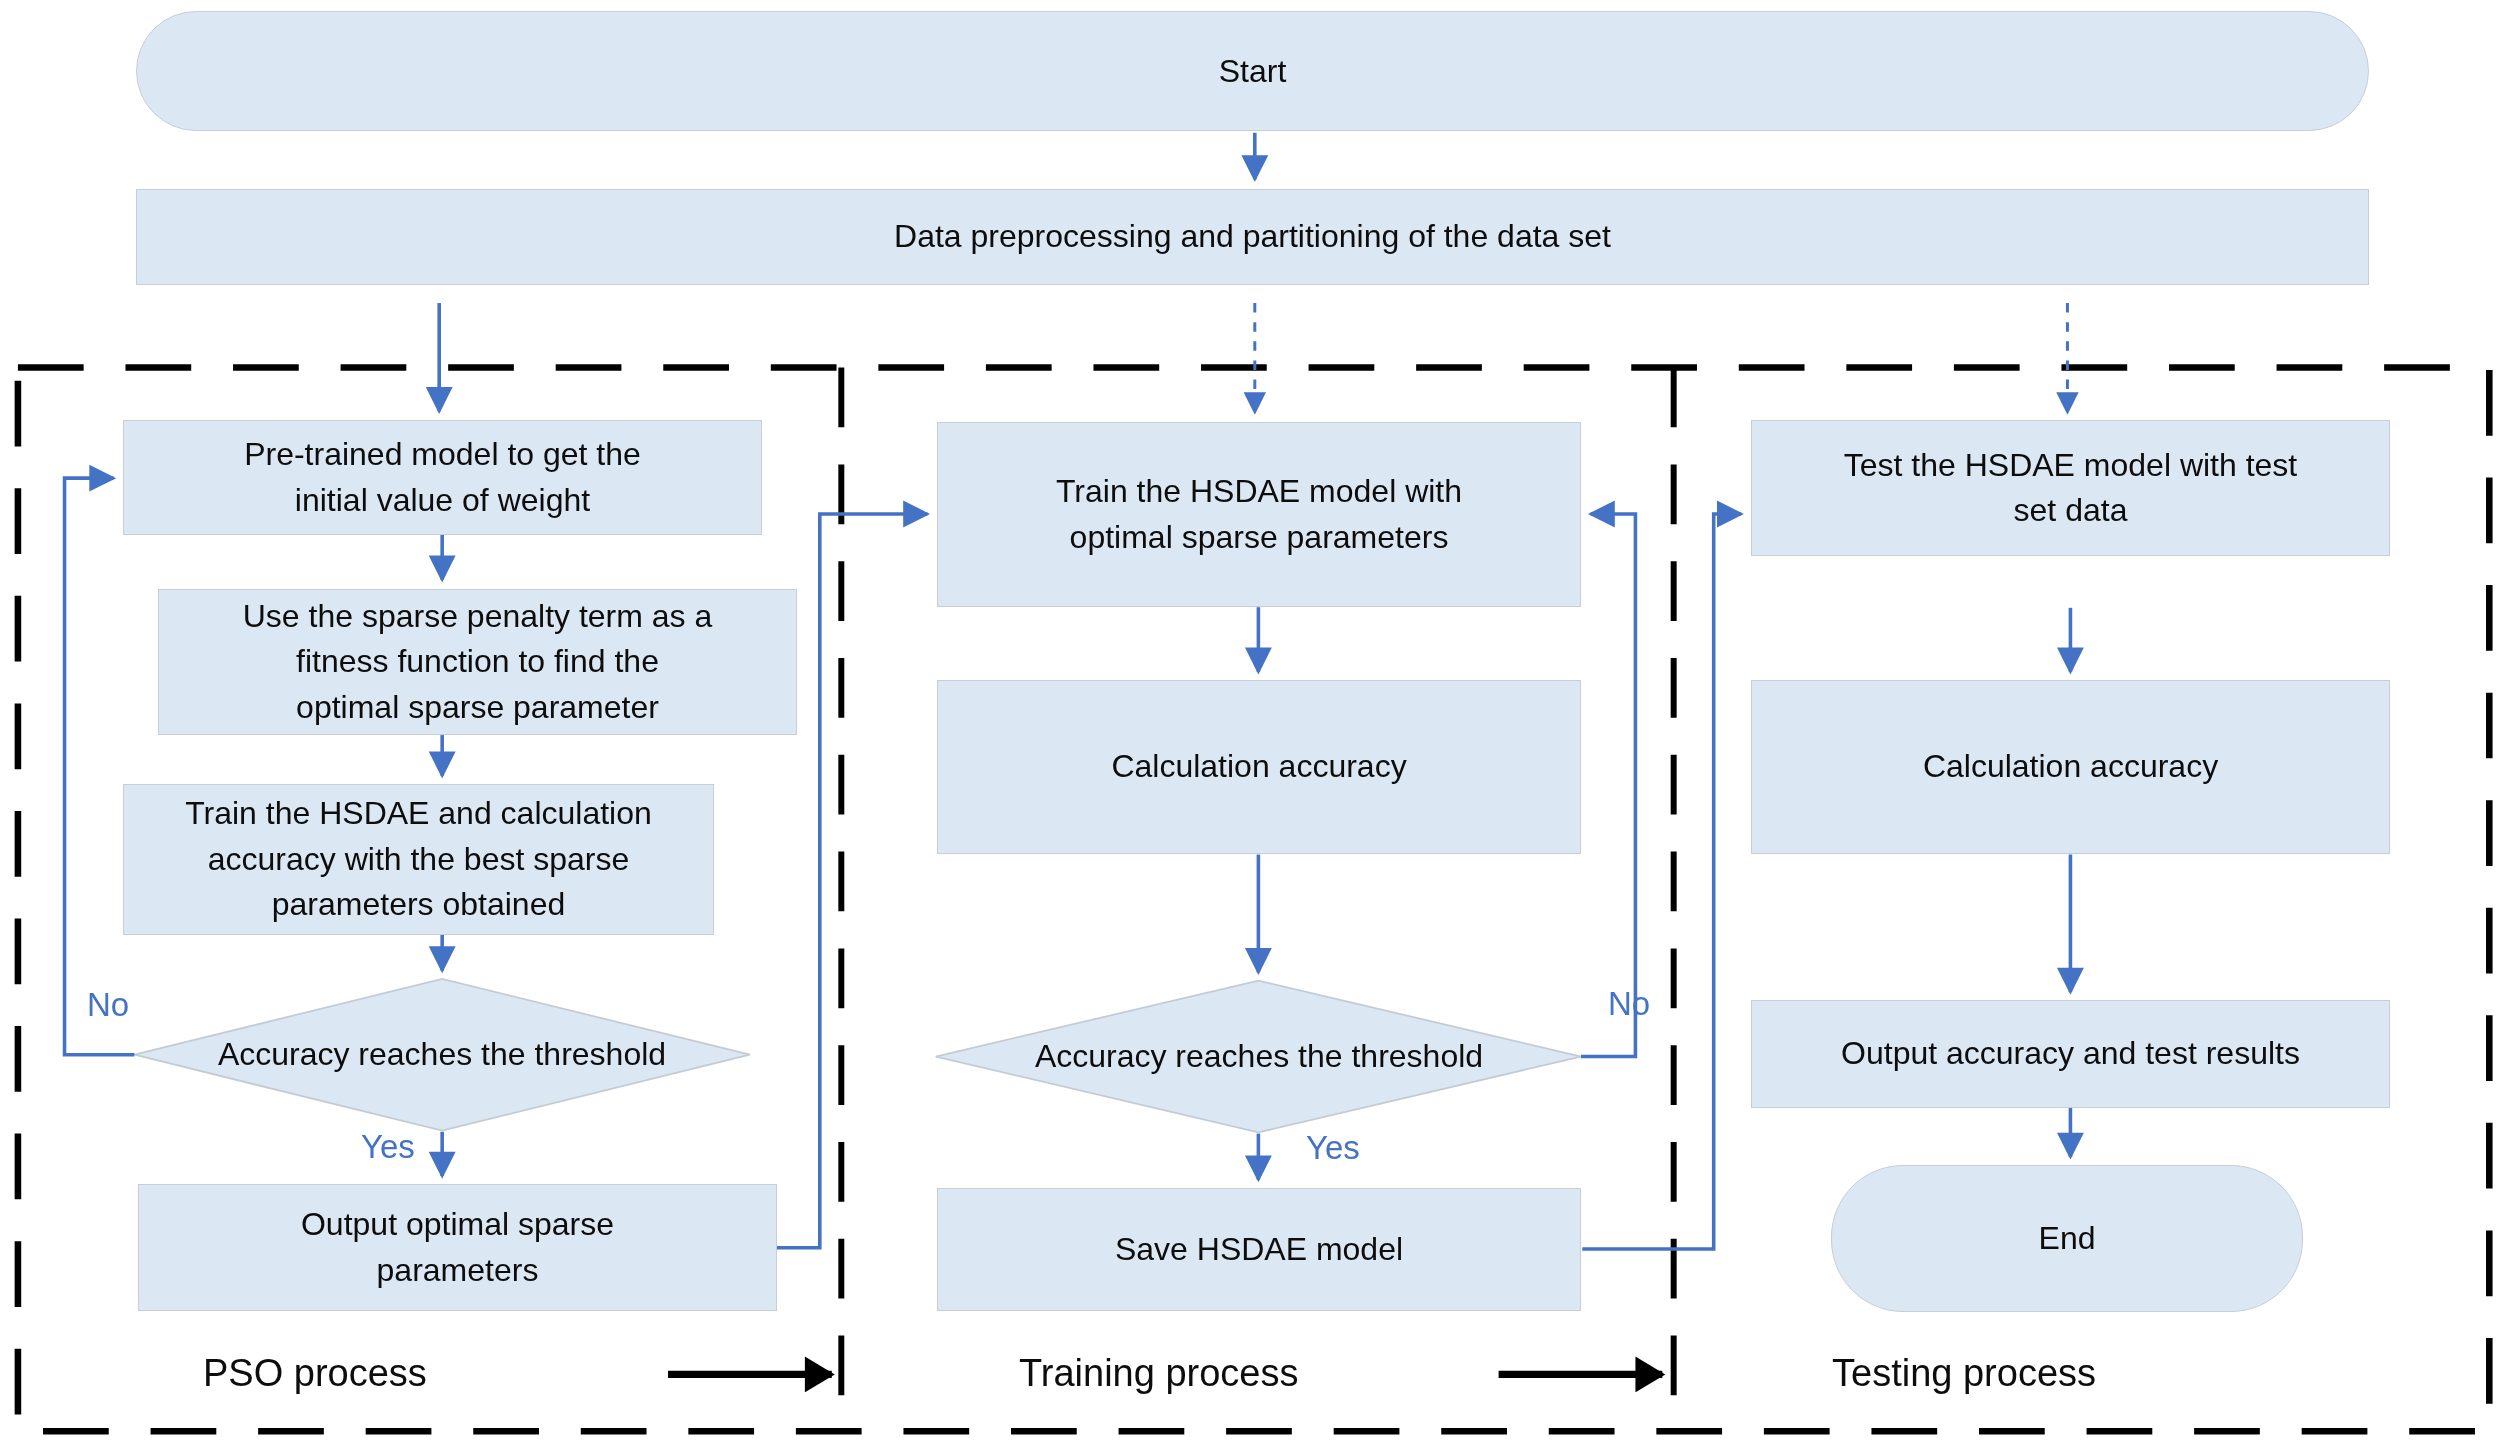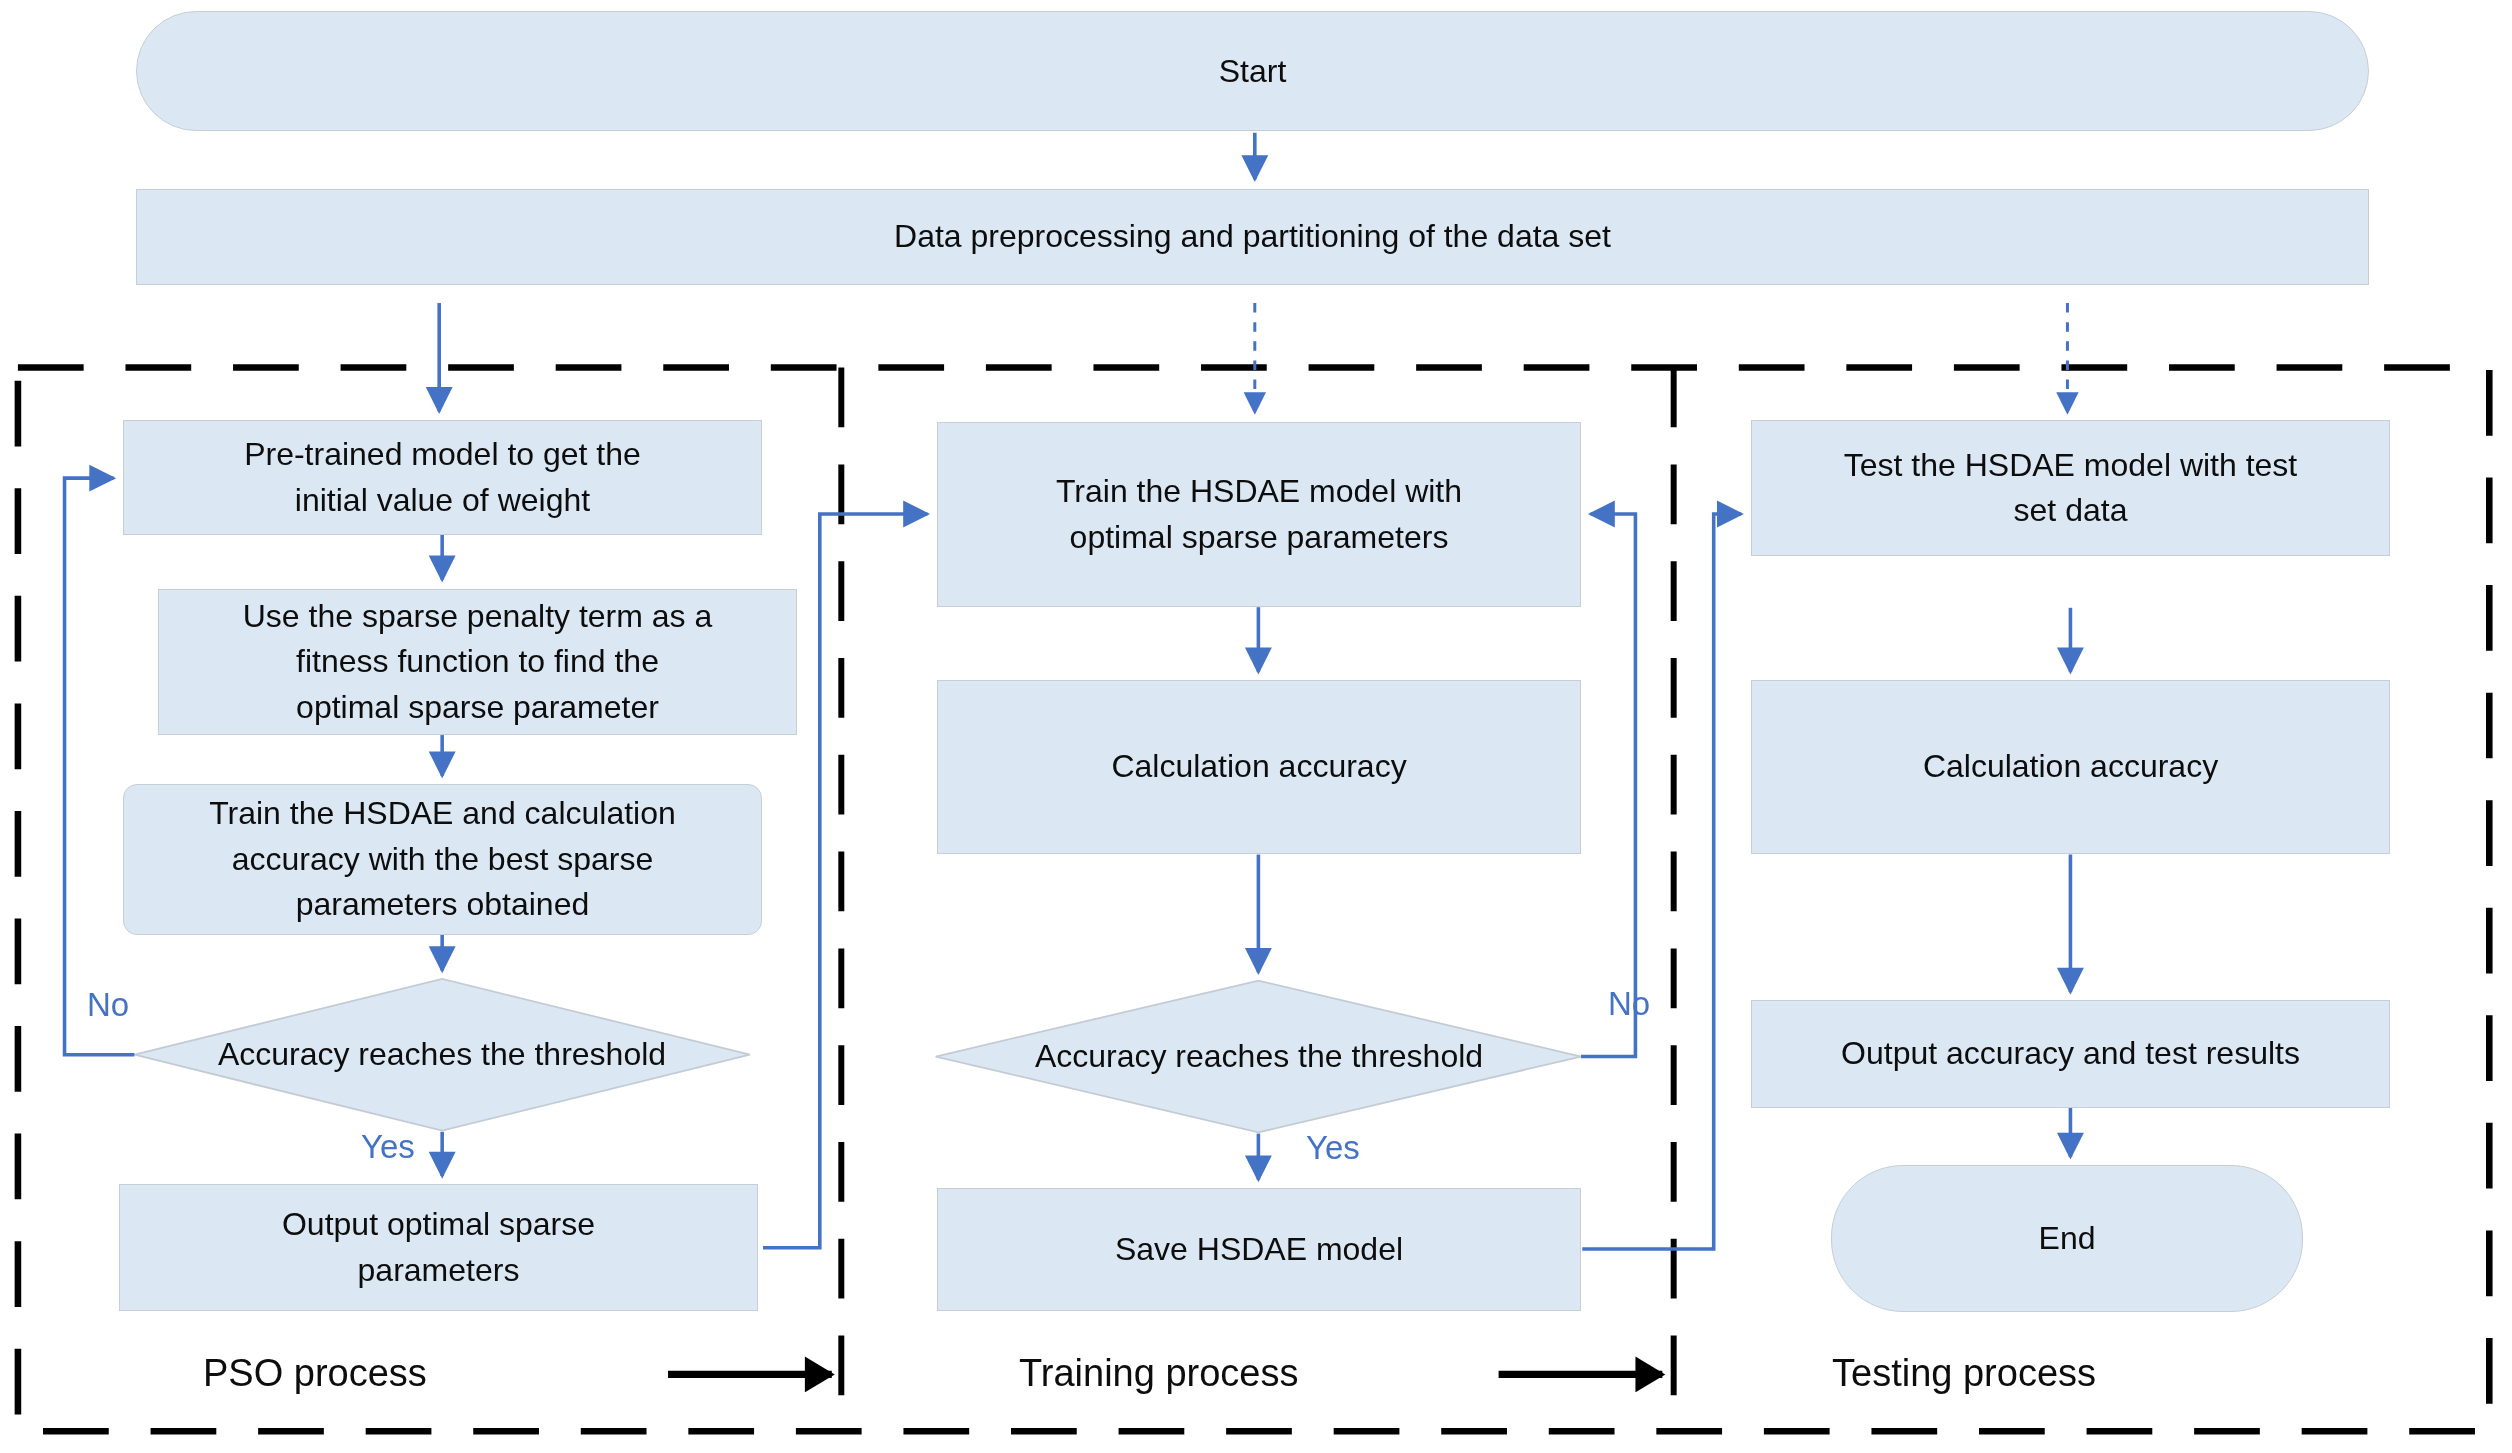--- a/index.html
+++ b/index.html
@@ -83,25 +83,25 @@
   </svg>
 
   <div class="box stadium" style="left:136px;top:11.4px;width:2233px;height:120px;">Start</div>
   <div class="box" style="left:136px;top:189px;width:2233px;height:96px;">Data preprocessing and partitioning of the data set</div>
 
   <div class="box" style="left:123px;top:420px;width:639px;height:115px;">Pre-trained model to get the
 initial value of weight</div>
   <div class="box" style="left:123px;top:589px;width:639px;height:146px;margin-left:35px;">Use the sparse penalty term as a
 fitness function to find the
 optimal sparse parameter</div>
-  <div class="box" style="left:123px;top:784px;width:639px;height:151px;border-radius:14px;">Train the HSDAE and calculation
+  <div class="box" style="left:123px;top:784px;width:591px;height:151px;">Train the HSDAE and calculation
 accuracy with the best sparse
 parameters obtained</div>
   <div class="dtext" style="left:155px;top:986px;width:574px;height:137px;">Accuracy reaches the threshold</div>
-  <div class="box" style="left:119px;top:1184px;width:639px;height:127px;">Output optimal sparse
+  <div class="box" style="left:138px;top:1184px;width:639px;height:127px;">Output optimal sparse
 parameters</div>
   <div class="yn" style="left:67px;top:986px;">No</div>
   <div class="yn" style="left:341px;top:1128px;">Yes</div>
   <div class="plabel" style="left:203px;top:1352px;">PSO process</div>
 
   <div class="box" style="left:937px;top:422px;width:644px;height:185px;">Train the HSDAE model with
 optimal sparse parameters</div>
   <div class="box" style="left:937px;top:680px;width:644px;height:174px;">Calculation accuracy</div>
   <div class="dtext" style="left:972px;top:988px;width:574px;height:137px;">Accuracy reaches the threshold</div>
   <div class="box" style="left:937px;top:1188px;width:644px;height:123px;">Save HSDAE model</div>

